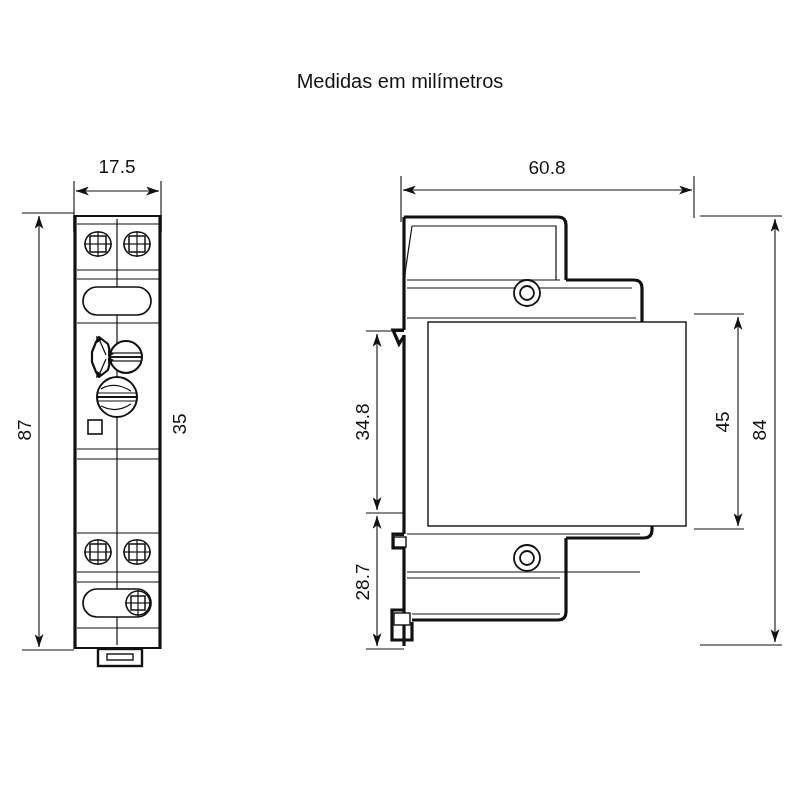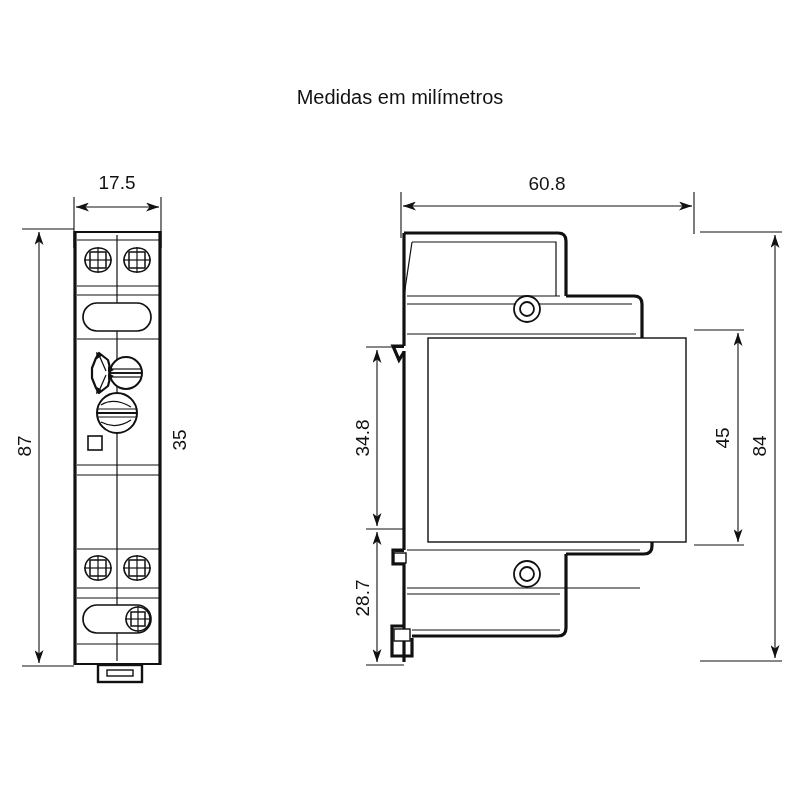--- a/index.html
+++ b/index.html
@@ -12,21 +12,21 @@
     width: 800px;
     height: 800px;
     font-family: "Liberation Sans", sans-serif;
     color: #111111;
     overflow: hidden;
     position: relative;
   }
   #drawing-root {
     position: absolute;
     left: 0;
-    top: 16px;
+    top: 0;
     width: 800px;
     height: 692px;
   }
   svg#technical-drawing {
     display: block;
     width: 800px;
     height: 800px;
     background: #ffffff;
   }
   .dwg-title {

